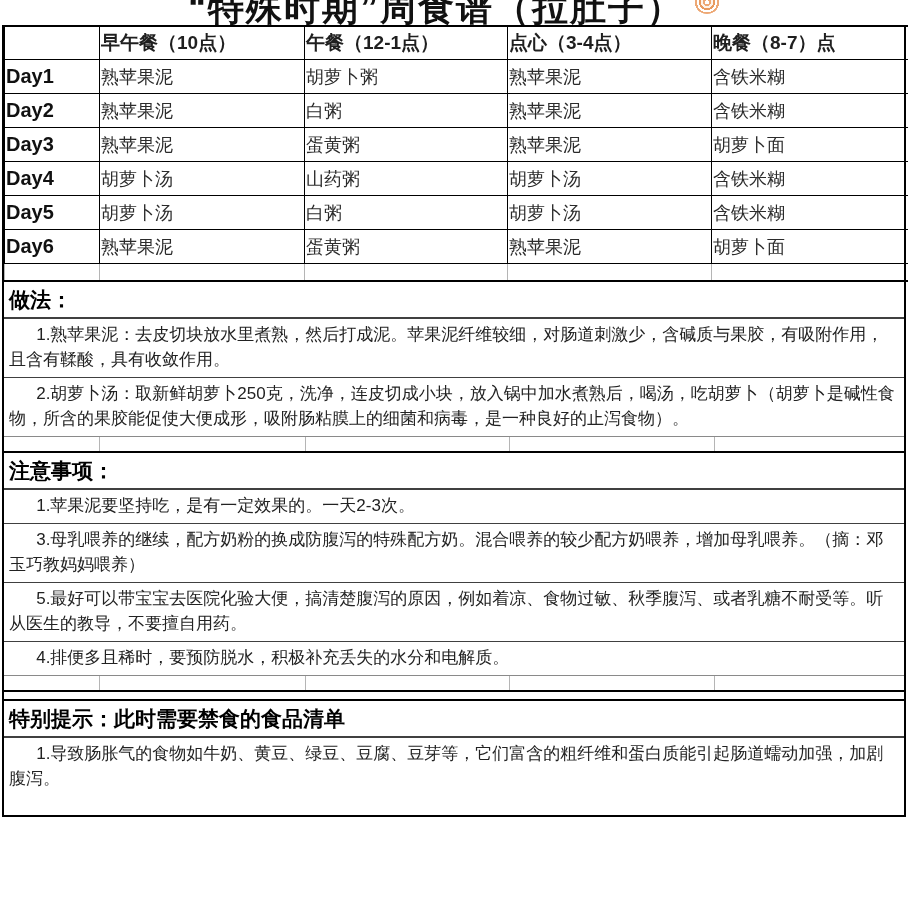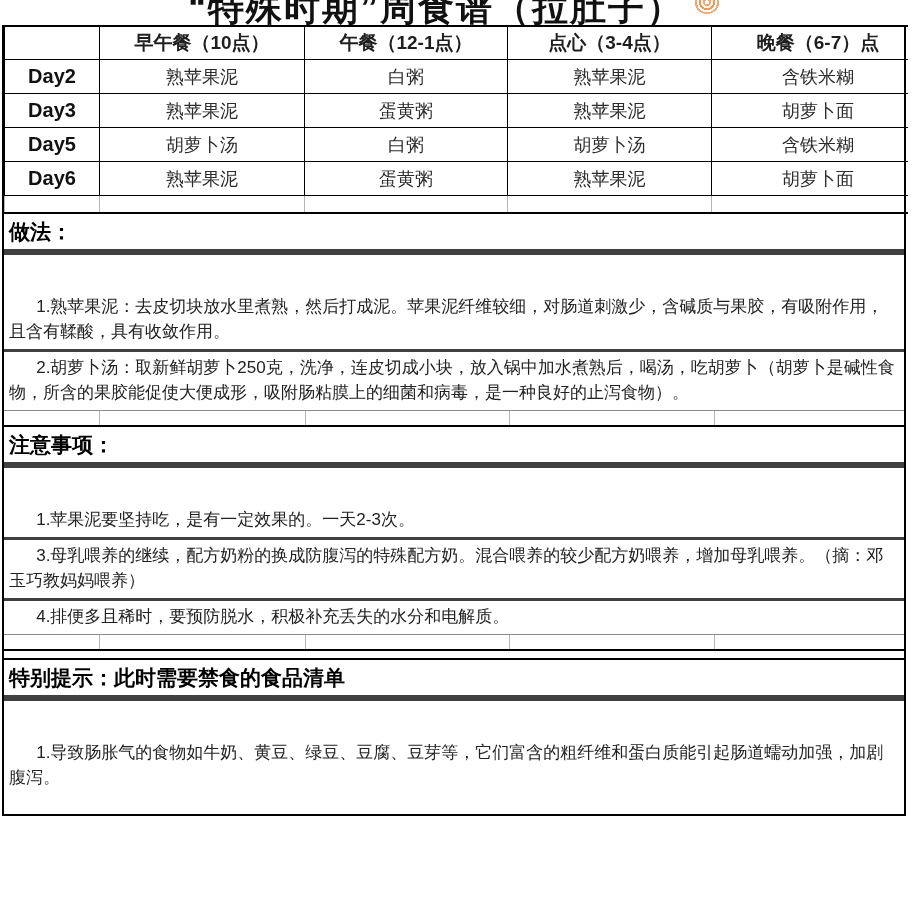--- a/index.html
+++ b/index.html
@@ -34,50 +34,50 @@
   .sheet {
     margin: 0 2px;
     border-left: 2px solid #000;
     border-right: 2px solid #000;
   }
 
   
   table.menu { border-collapse: collapse; width: 100%; table-layout: fixed; }
   table.menu th, table.menu td {
     border: 1px solid #000;
-    text-align: center;
+    text-align: left;
     vertical-align: middle;
     overflow: hidden;
     white-space: nowrap;
   }
   table.menu { border-top: 2px solid #000; }
   table.menu th { height: 30px; font-size: 19px; font-weight: bold; }
   table.menu td { height: 31px; font-size: 18px; font-weight: 400; color: #2b2b2b; }
   table.menu td.day { font-size: 20px; font-weight: bold; color: #111; }
   tr.empty-row td {
     height: 14px;
     border: 1px solid #b5b5b5;
     border-top: 1px solid #000;
     border-bottom: 2px solid #000;
   }
 
   
   .section { border-bottom: 2px solid #000; }
   .section-title {
     font-size: 21px; font-weight: bold; color: #000;
     padding: 4px 6px 3px 5px;
-    border-bottom: 6px solid #404040;
+    border-bottom: 2px solid #404040;
   }
   .para {
     font-size: 17px; line-height: 25px; color: #222;
     padding: 3px 8px 5px 5px;
     text-indent: 1.6em;
-    border-top: 3px solid #404040;
-  }
-  .para.first { border-top: none; margin-top: 36px; }
+    border-top: 1px solid #404040;
+  }
+  .para.first { border-top: none; }
   .gridline-row {
     height: 14px;
     border-top: 1px solid #8a8a8a;
     display: flex;
   }
   .gridline-row .gcell { border-right: 1px solid #b5b5b5; }
   .gridline-row .gcell:last-child { border-right: none; }
   .spacer { height: 7px; }
   .special .para.gap-below { padding-bottom: 24px; }
 </style>
@@ -101,35 +101,49 @@
           <col style="width:203px">
           <col style="width:204px">
           <col style="width:213px">
       </colgroup>
       <tbody>
           <tr>
         <th></th>
         <th>早午餐（10点）</th>
         <th>午餐（12-1点）</th>
         <th>点心（3-4点）</th>
-        <th>晚餐（6-7）点</th>
+        <th>晚餐（8-7）点</th>
+      </tr>
+      <tr>
+        <td class="day">Day1</td>
+        <td>熟苹果泥</td>
+        <td>胡萝卜粥</td>
+        <td>熟苹果泥</td>
+        <td>含铁米糊</td>
       </tr>
       <tr>
         <td class="day">Day2</td>
         <td>熟苹果泥</td>
         <td>白粥</td>
         <td>熟苹果泥</td>
         <td>含铁米糊</td>
       </tr>
       <tr>
         <td class="day">Day3</td>
         <td>熟苹果泥</td>
         <td>蛋黄粥</td>
         <td>熟苹果泥</td>
         <td>胡萝卜面</td>
+      </tr>
+      <tr>
+        <td class="day">Day4</td>
+        <td>胡萝卜汤</td>
+        <td>山药粥</td>
+        <td>胡萝卜汤</td>
+        <td>含铁米糊</td>
       </tr>
       <tr>
         <td class="day">Day5</td>
         <td>胡萝卜汤</td>
         <td>白粥</td>
         <td>胡萝卜汤</td>
         <td>含铁米糊</td>
       </tr>
       <tr>
         <td class="day">Day6</td>
@@ -158,20 +172,21 @@
         <div class="gcell" style="width:203px"></div>
         <div class="gcell" style="width:204px"></div>
         <div class="gcell" style="flex:1"></div>
       </div>
     </div>
 
     <div class="section">
       <div class="section-title">注意事项：</div>
       <div class="para first">1.苹果泥要坚持吃，是有一定效果的。一天2-3次。</div>
       <div class="para">3.母乳喂养的继续，配方奶粉的换成防腹泻的特殊配方奶。混合喂养的较少配方奶喂养，增加母乳喂养。（摘：邓玉巧教妈妈喂养）</div>
+      <div class="para">5.最好可以带宝宝去医院化验大便，搞清楚腹泻的原因，例如着凉、食物过敏、秋季腹泻、或者乳糖不耐受等。听从医生的教导，不要擅自用药。</div>
       <div class="para">4.排便多且稀时，要预防脱水，积极补充丢失的水分和电解质。</div>
       <div class="gridline-row">
         <div class="gcell" style="width:95px"></div>
         <div class="gcell" style="width:205px"></div>
         <div class="gcell" style="width:203px"></div>
         <div class="gcell" style="width:204px"></div>
         <div class="gcell" style="flex:1"></div>
       </div>
     </div>
 

